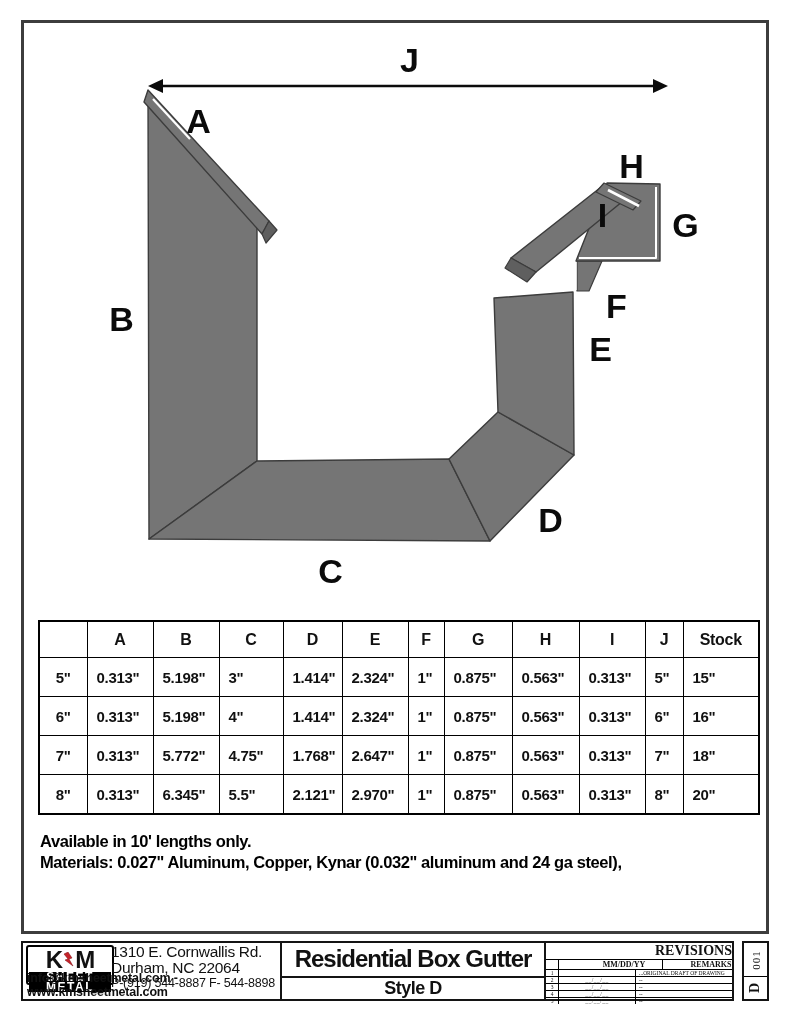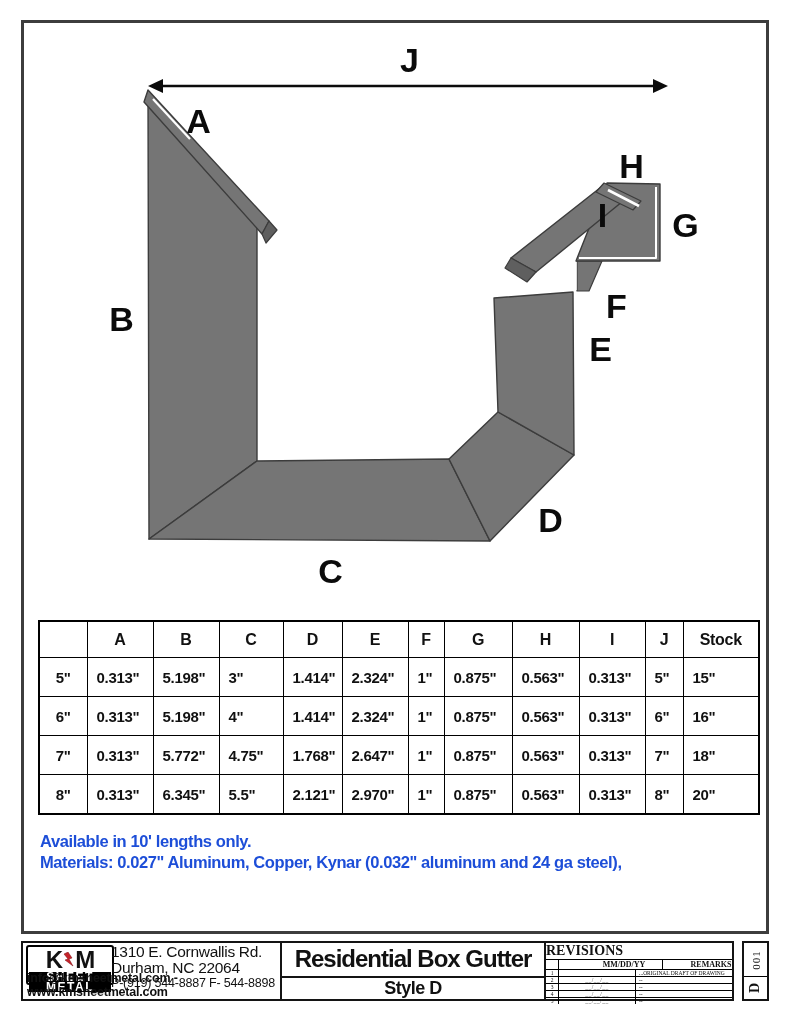--- a/index.html
+++ b/index.html
@@ -18,21 +18,21 @@
     width:720px;font-size:15px;font-weight:bold;letter-spacing:-0.3px;}
   .spec-table td,.spec-table th{border:1px solid #000;padding:0 0 0 9px;text-align:left;
     font-weight:bold;overflow:hidden;white-space:nowrap;}
   .spec-table{border:2px solid #000;}
   .spec-table thead th{height:35px;text-align:center;padding:0;font-size:16px;}
   .spec-table tbody td{height:38px;}
   .spec-table tbody td.rowlabel{text-align:center;padding:0;}
 
   
   .notes{position:absolute;left:40px;top:831px;font-size:16.5px;font-weight:bold;
-    letter-spacing:-0.4px;line-height:1.3;color:#1d4ed8;}
+    letter-spacing:-0.4px;line-height:1.3;color:#000000;}
 
   
   .title-block{position:absolute;left:21px;top:941px;width:713px;height:60px;
     border:2px solid #141414;box-sizing:border-box;display:flex;background:#fff;}
   .tb-left{width:259px;border-right:2px solid #141414;box-sizing:border-box;position:relative;}
   .logo-box{position:absolute;left:3px;top:2px;width:88px;height:40px;border:2px solid #000;
     border-radius:3px;box-sizing:border-box;padding:1px;display:flex;flex-direction:column;align-items:stretch;}
   .logo-letters{flex:1;display:flex;align-items:center;justify-content:center;gap:1px;
     font-weight:900;font-size:24px;line-height:1;letter-spacing:-1px;}
   .logo-sub{background:#000;color:#fff;font-size:12px;font-weight:bold;text-align:center;
@@ -41,21 +41,21 @@
   .addr1,.addr2{font-size:15.5px;letter-spacing:-0.3px;}
   .addr3{font-size:12.5px;letter-spacing:-0.2px;margin-top:1px;}
   .email-line{position:absolute;left:4px;bottom:0px;width:254px;font-size:12.5px;font-weight:bold;
     letter-spacing:-0.2px;}
   .tb-center{width:264px;border-right:2px solid #141414;box-sizing:border-box;display:flex;flex-direction:column;justify-content:flex-end;}
   .tb-title{flex:1.55;display:flex;align-items:center;justify-content:center;font-size:24px;
     font-weight:bold;letter-spacing:-1px;white-space:nowrap;border-bottom:2px solid #141414;}
   .tb-style{flex:1;display:flex;align-items:center;justify-content:center;font-size:18px;
     font-weight:bold;letter-spacing:-0.5px;}
   .tb-rev{flex:1;font-family:"Liberation Serif",serif;display:flex;flex-direction:column;}
-  .rev-header{height:16px;font-size:14px;font-weight:bold;text-align:left;line-height:16px;
+  .rev-header{height:16px;font-size:14px;font-weight:bold;text-align:right;line-height:16px;
     border-bottom:1px solid #000;}
   .rev-subrow{display:grid;grid-template-columns:13px 77px 1fr;height:9px;border-bottom:1px solid #000;gap:27px;}
   .rev-subrow div{border-right:0;font-size:8px;font-weight:bold;text-align:center;line-height:9px;}
   .rev-subrow .c1{border-right:1px solid #000;}
   .rev-subrow .c2{border-right:1px solid #000;}
   .rev-rows{flex:1;display:flex;flex-direction:column;}
   .rev-row{flex:1;display:grid;grid-template-columns:13px 77px 1fr;border-bottom:1px solid #000;}
   .rev-row:last-child{border-bottom:none;}
   .rev-row div{font-size:5.5px;line-height:6px;overflow:hidden;white-space:nowrap;}
   .rev-row .rc1{border-right:1px solid #000;text-align:center;}

